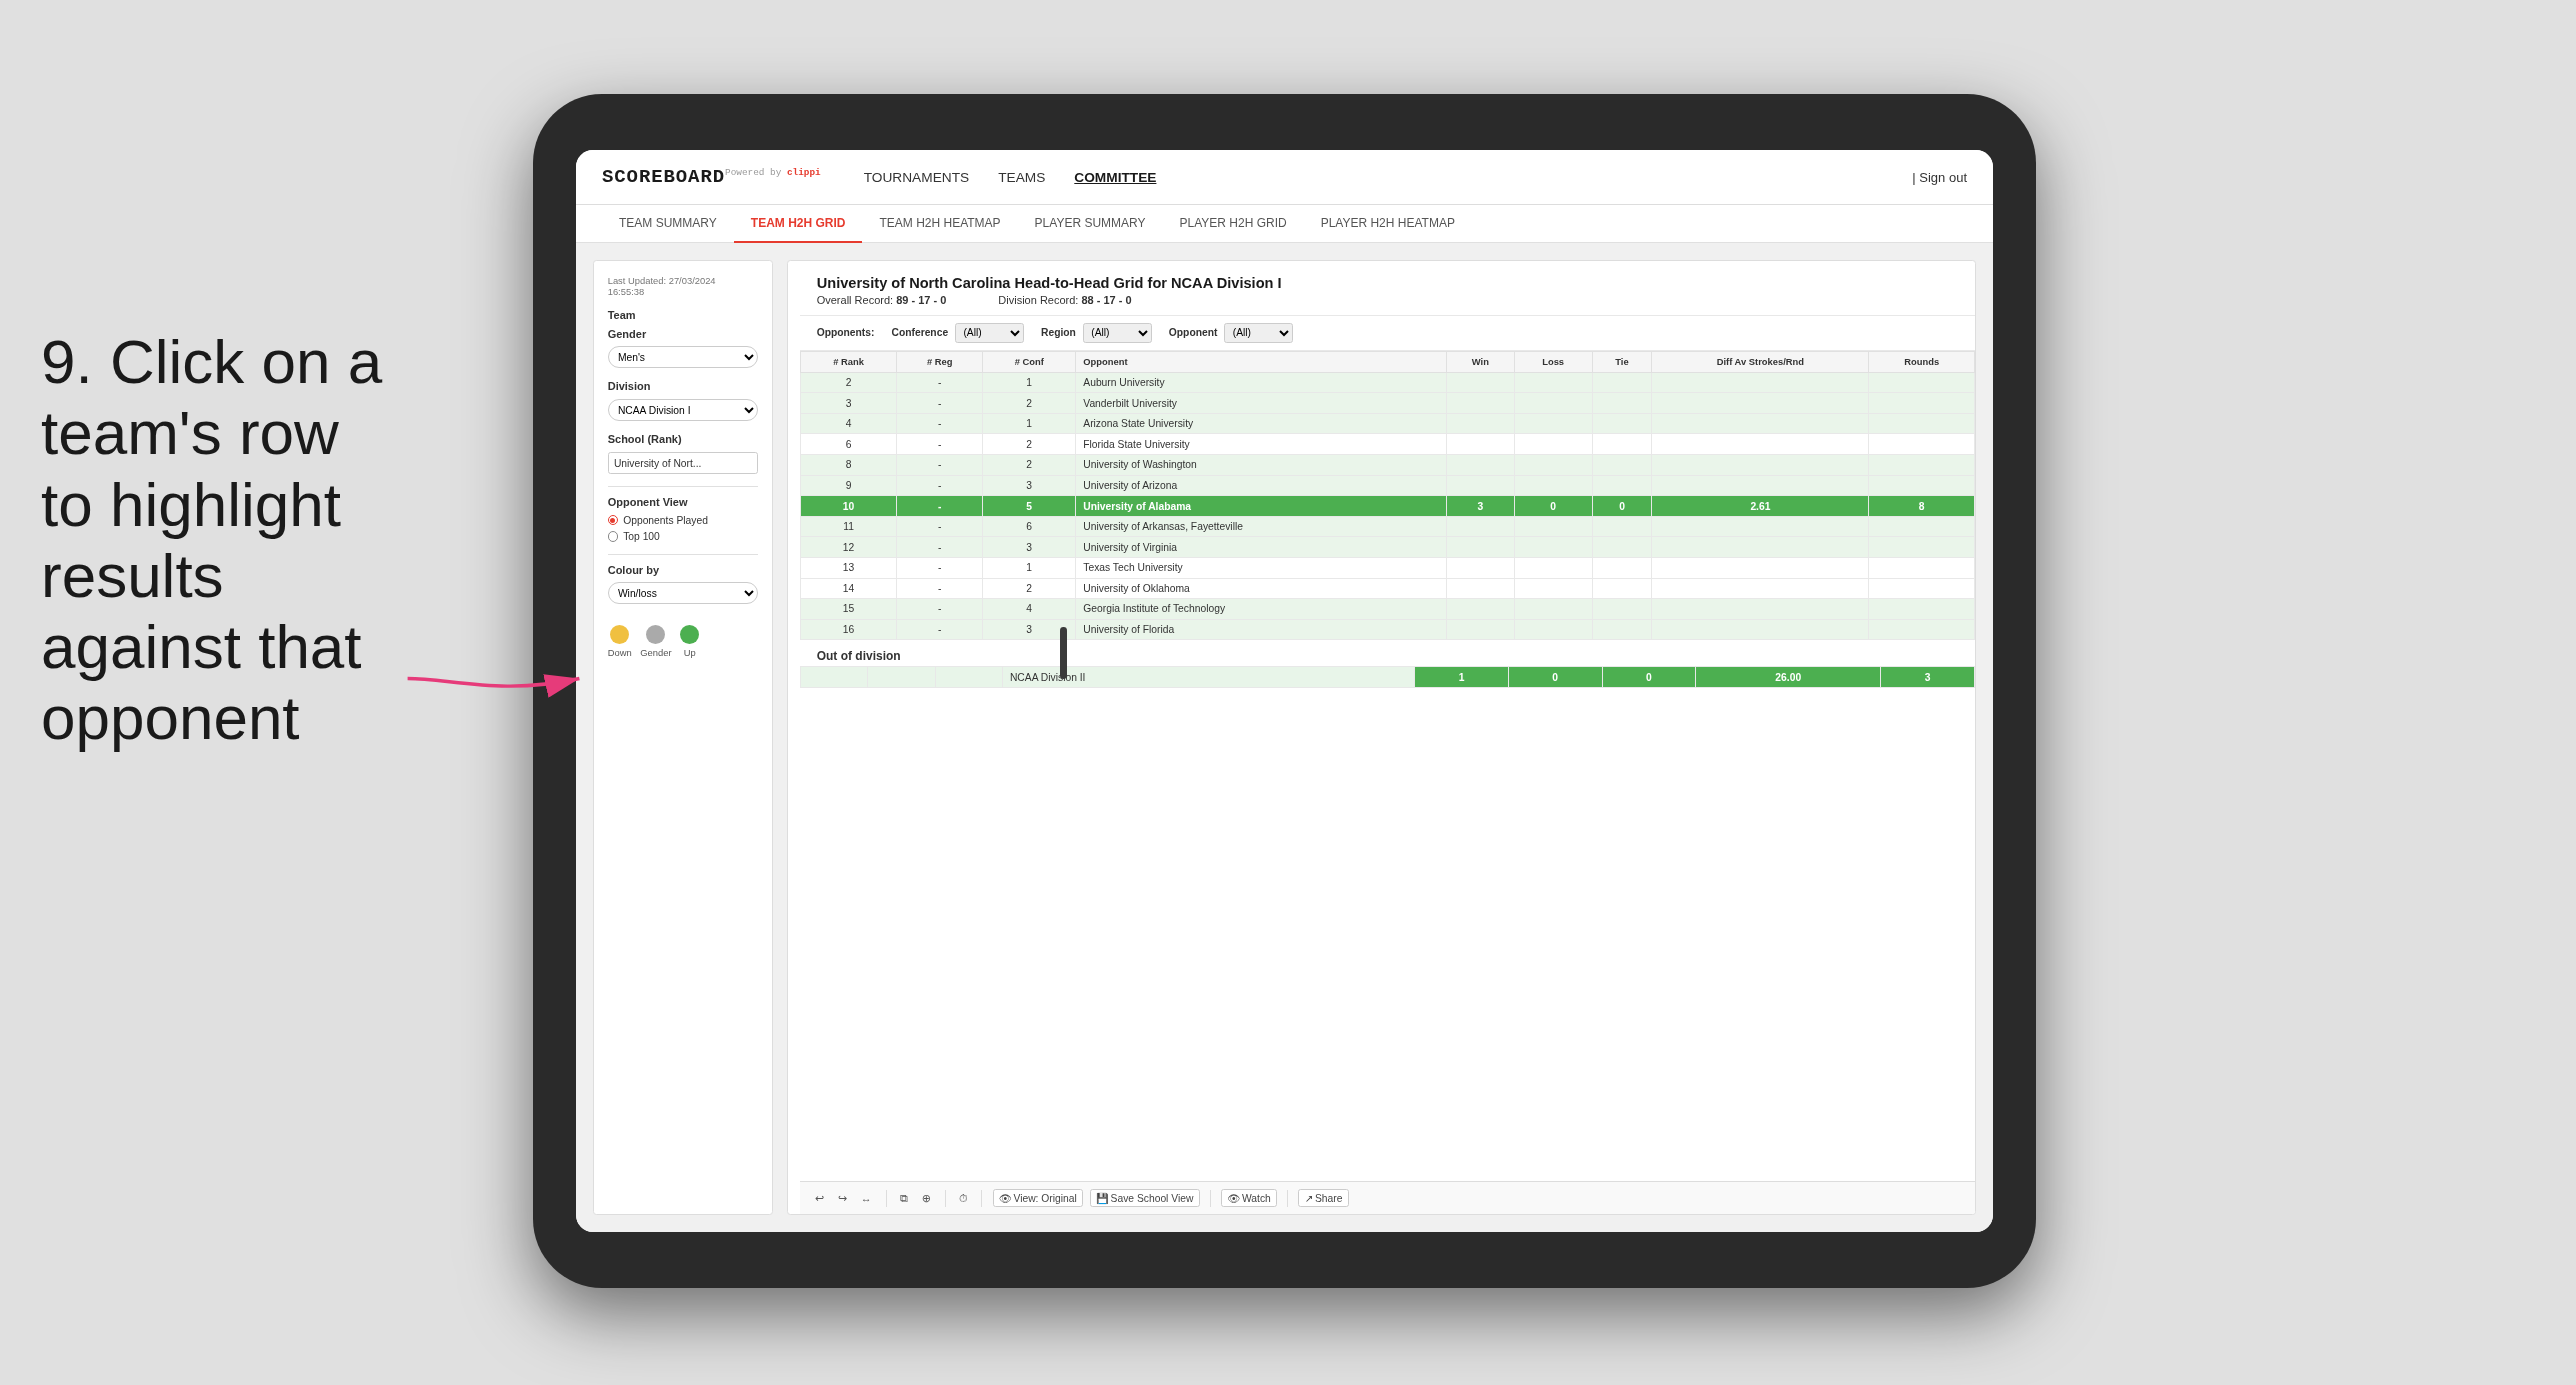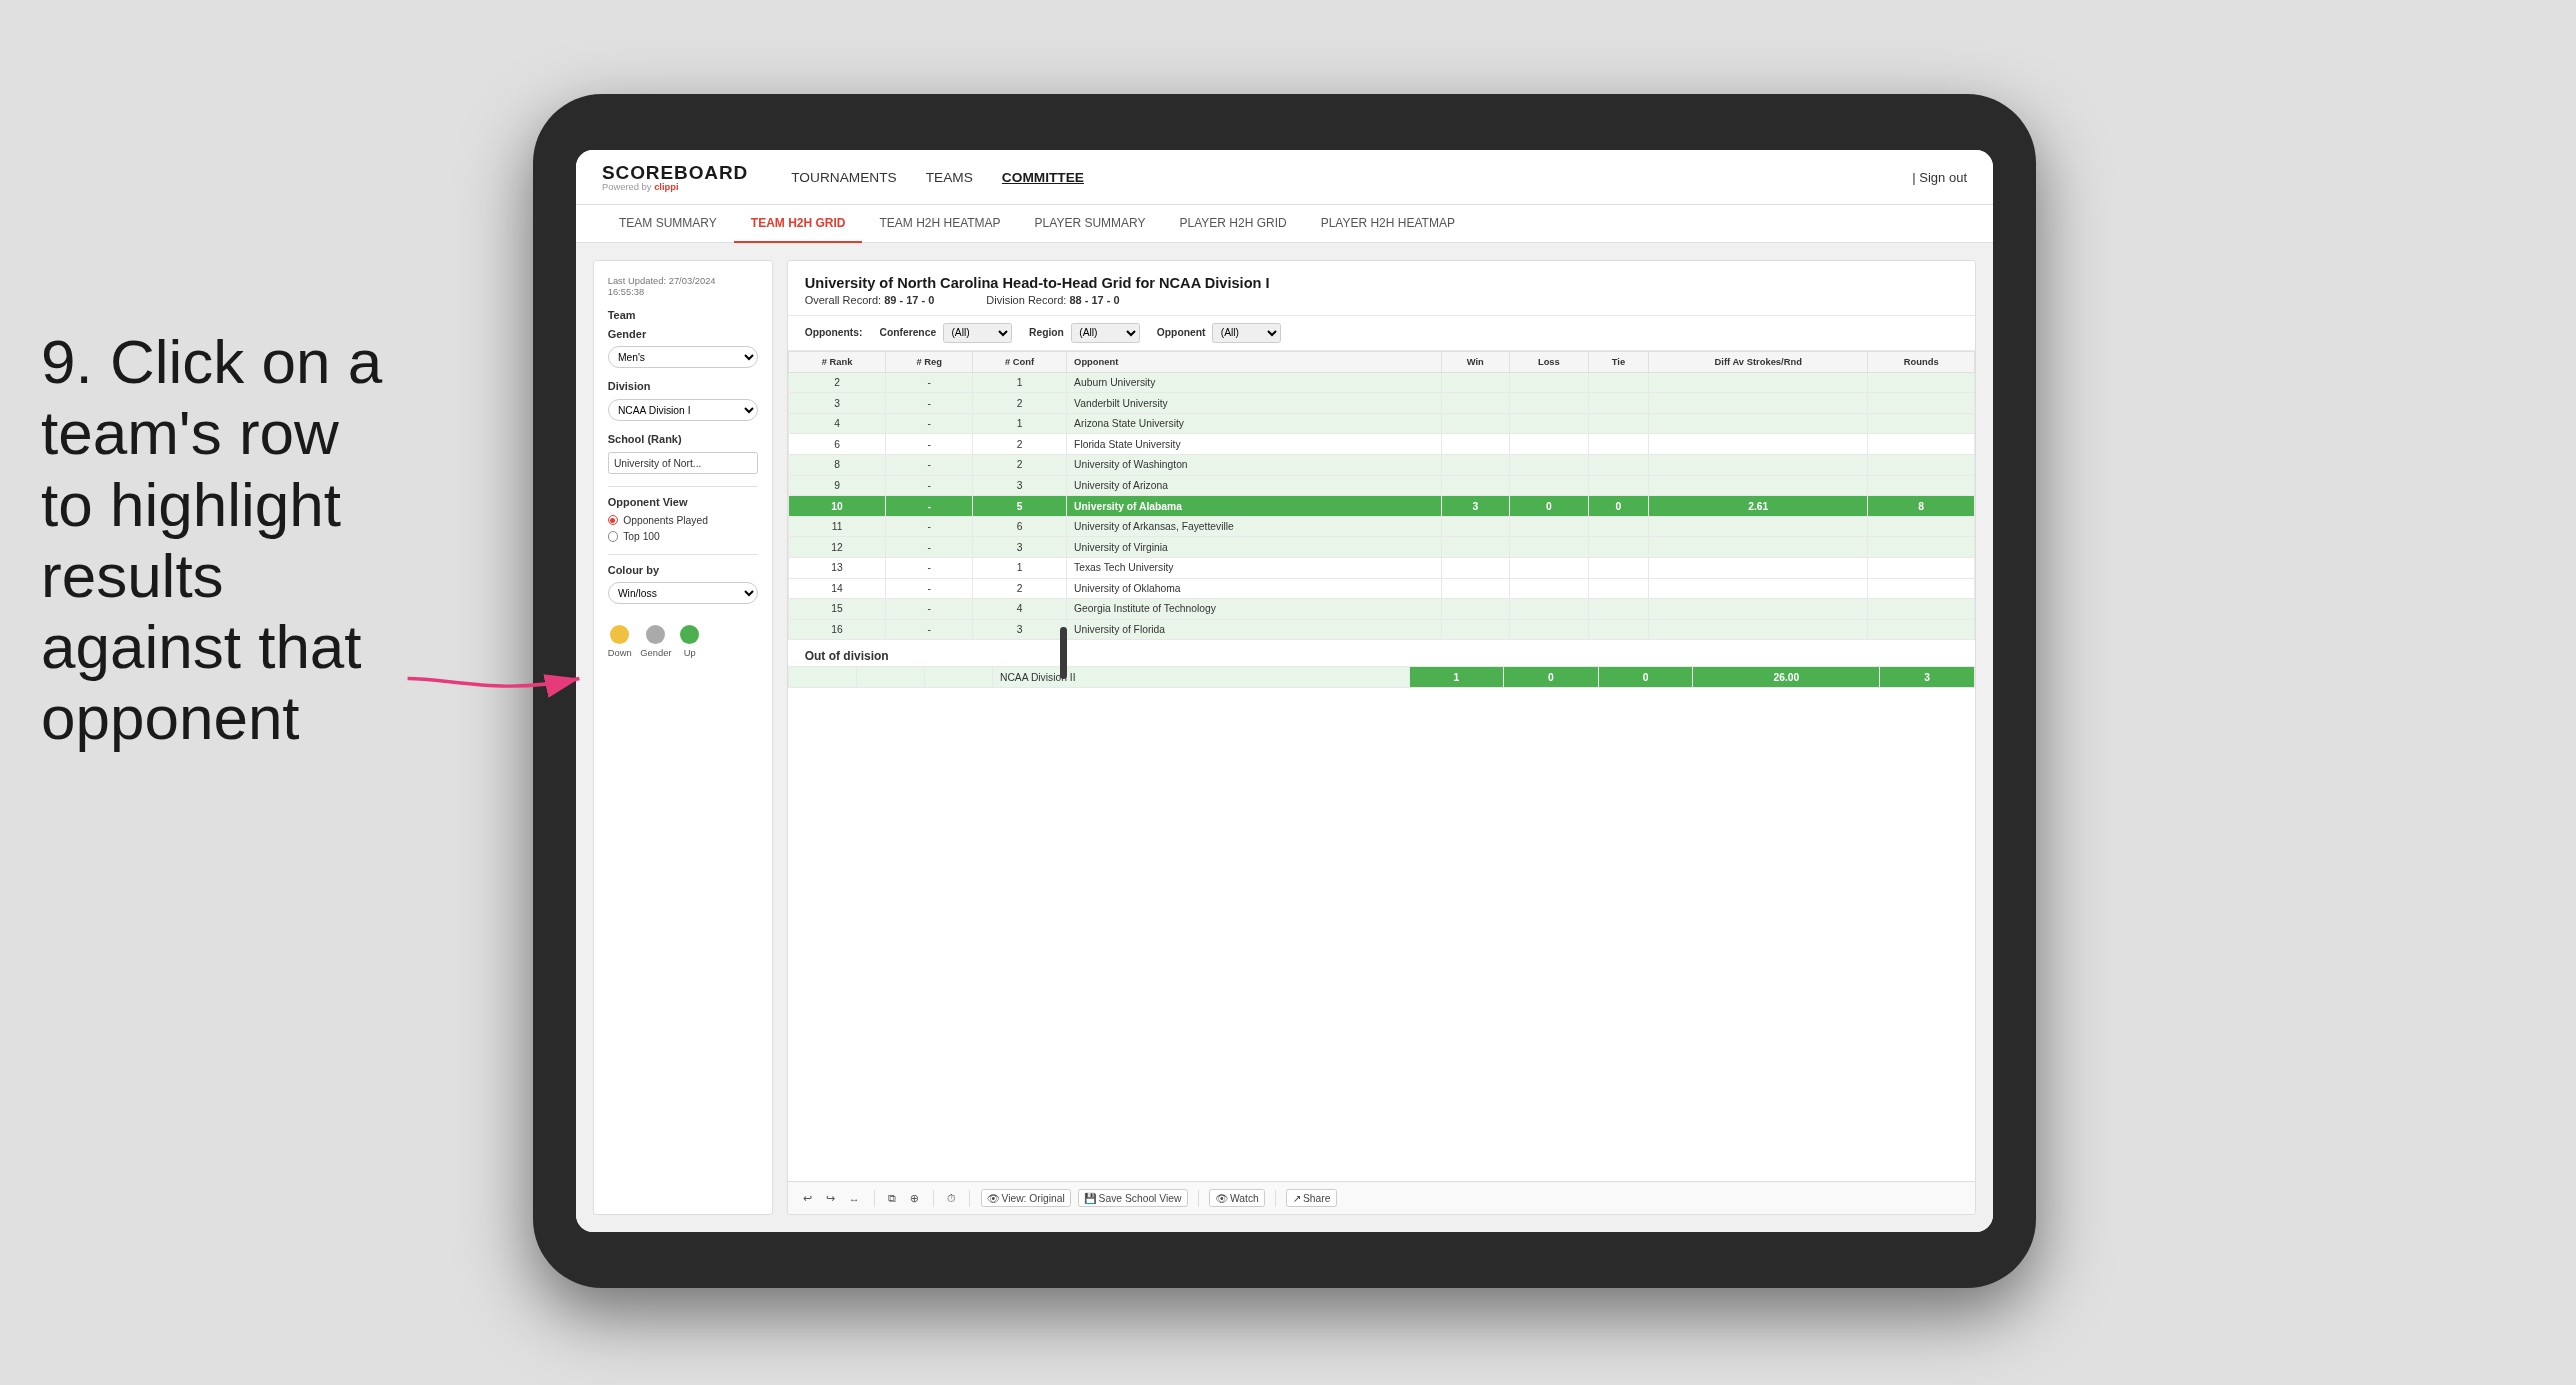--- a/index.html
+++ b/index.html
@@ -67,22 +67,23 @@
       border-bottom: 0.9px solid #ddd;
       padding: 0 26px;
       height: 55px;
       display: flex;
       align-items: center;
       gap: 43px;
     }
 
     .logo-area {
       display: flex;
-      flex-direction: column;
+      flex-direction: row;
       line-height: 1;
+      font-family: Liberation Mono, monospace;
     }
 
     .logo-scoreboard {
       font-size: 19px;
       font-weight: 900;
       color: #1a1a1a;
       letter-spacing: 0.9px;
     }
 
     .logo-powered {
@@ -282,20 +283,21 @@
 
     
     .data-panel {
       flex: 1;
       background: #ffffff;
       border: 0.9px solid #ddd;
       border-radius: 3.4px;
       overflow: hidden;
       display: flex;
       flex-direction: column;
+      padding-left: 12px;
     }
 
     
     .grid-title-section {
       padding: 13.7px 17px 8.6px;
       border-bottom: 0.9px solid #e8e8e8;
     }
 
     .grid-main-title {
       font-size: 14.6px;

